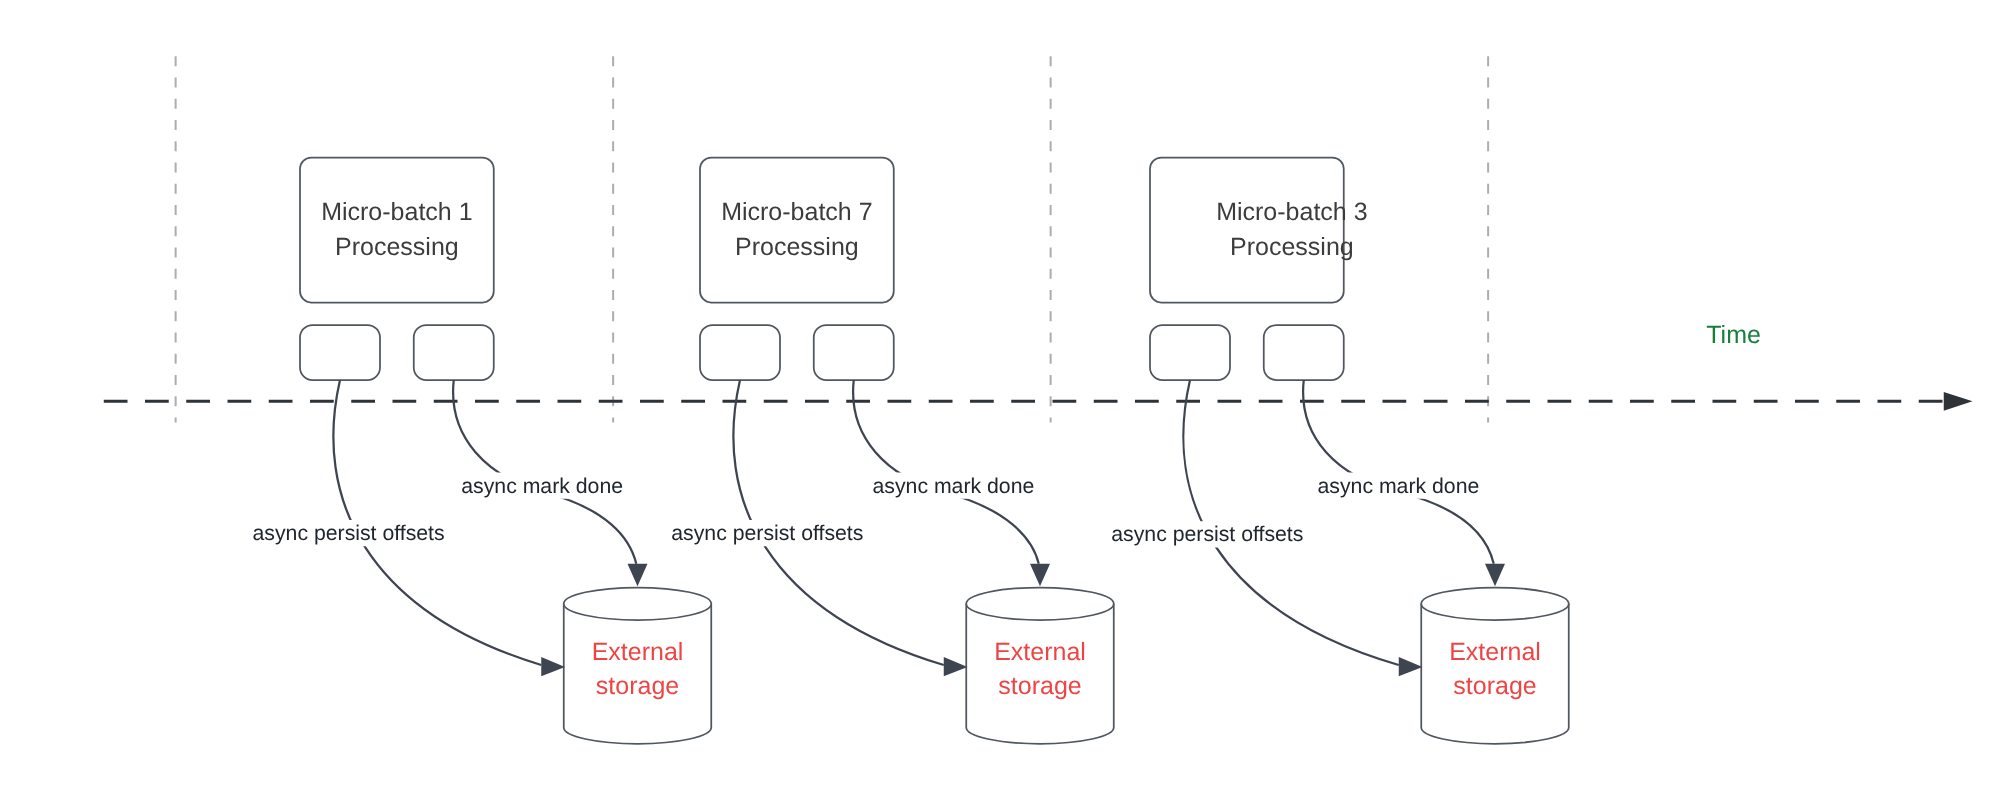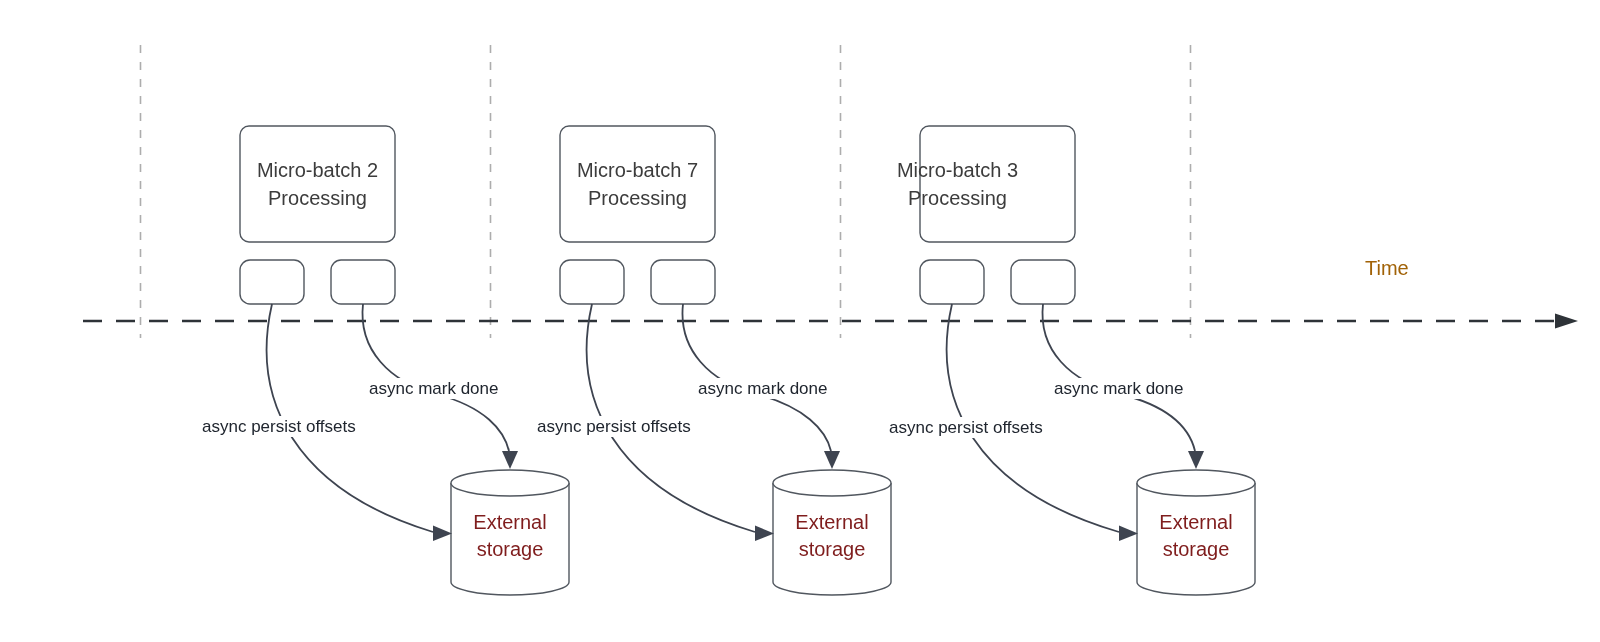--- a/index.html
+++ b/index.html
@@ -16,29 +16,29 @@
   .prewrap { white-space: pre-line; }
   .box-label {
     width: 155px; height: 116px;
     display: flex; align-items: center; justify-content: center;
     text-align: center;
     font-size: 20px; line-height: 28px; color: #3c3c3c;
   }
   .storage-label {
     width: 118px;
     text-align: center;
-    font-size: 20px; line-height: 27px; color: #7f1d1d;
+    font-size: 20px; line-height: 27px; color: #ef4444;
   }
   .flow-label {
     font-size: 17px; font-weight: normal; color: #20262f;
     background: #ffffff; padding: 0 3px; line-height: 21px;
     white-space: nowrap;
   }
   .time-label {
-    font-size: 20px; color: #a16207; line-height: 24px;
+    font-size: 20px; color: #15803d; line-height: 24px;
   }
 </style>
 </head>
 <body>
 
 <div id="canvas">
 
   <svg id="artwork" width="1600" height="642" viewBox="0 0 1600 642" fill="none" xmlns="http://www.w3.org/2000/svg">
 
     <line x1="140.5" y1="45" x2="140.5" y2="338" stroke="#adadad" stroke-width="1.6" stroke-dasharray="8 9"></line>
@@ -79,25 +79,25 @@
       <rect x="1011" y="260" width="64" height="44" rx="10" fill="#ffffff" stroke="#51575f" stroke-width="1.4"></rect>
       <path d="M 1137 483 L 1137 582 A 59 13 0 0 0 1255 582 L 1255 483" fill="#ffffff" stroke="#51575f" stroke-width="1.4"></path>
       <ellipse cx="1196" cy="483" rx="59" ry="13" fill="#ffffff" stroke="#51575f" stroke-width="1.4"></ellipse>
       <path d="M 952 304 C 930 400, 975 490, 1119 532" stroke="#3e4450" stroke-width="1.8" fill="none"></path>
       <polygon points="1138,533.5 1119,525.5 1119,541" fill="#3e4450"></polygon>
       <path d="M 1043 304 C 1038 350, 1070 382, 1120 394 C 1172 407, 1190 430, 1195 451" stroke="#3e4450" stroke-width="1.8" fill="none"></path>
       <polygon points="1196,469 1188,451 1204,451" fill="#3e4450"></polygon>
     </g>
   </svg>
 
-  <div class="txt box-label prewrap" style="left:240px; top:126px;">Micro-batch 2
+  <div class="txt box-label prewrap" style="left:240px; top:126px;">Micro-batch 1
 Processing</div>
   <div class="txt box-label prewrap" style="left:560px; top:126px;">Micro-batch 7
 Processing</div>
-  <div class="txt box-label prewrap" style="left:880px; top:126px;">Micro-batch 3
+  <div class="txt box-label prewrap" style="left:956px; top:126px;">Micro-batch 3
 Processing</div>
 
   <div class="txt storage-label prewrap" style="left:451px; top:509px;">External
 storage</div>
   <div class="txt storage-label prewrap" style="left:773px; top:509px;">External
 storage</div>
   <div class="txt storage-label prewrap" style="left:1137px; top:509px;">External
 storage</div>
 
   <div class="txt flow-label" style="left:199px; top:416px;">async persist offsets</div>

